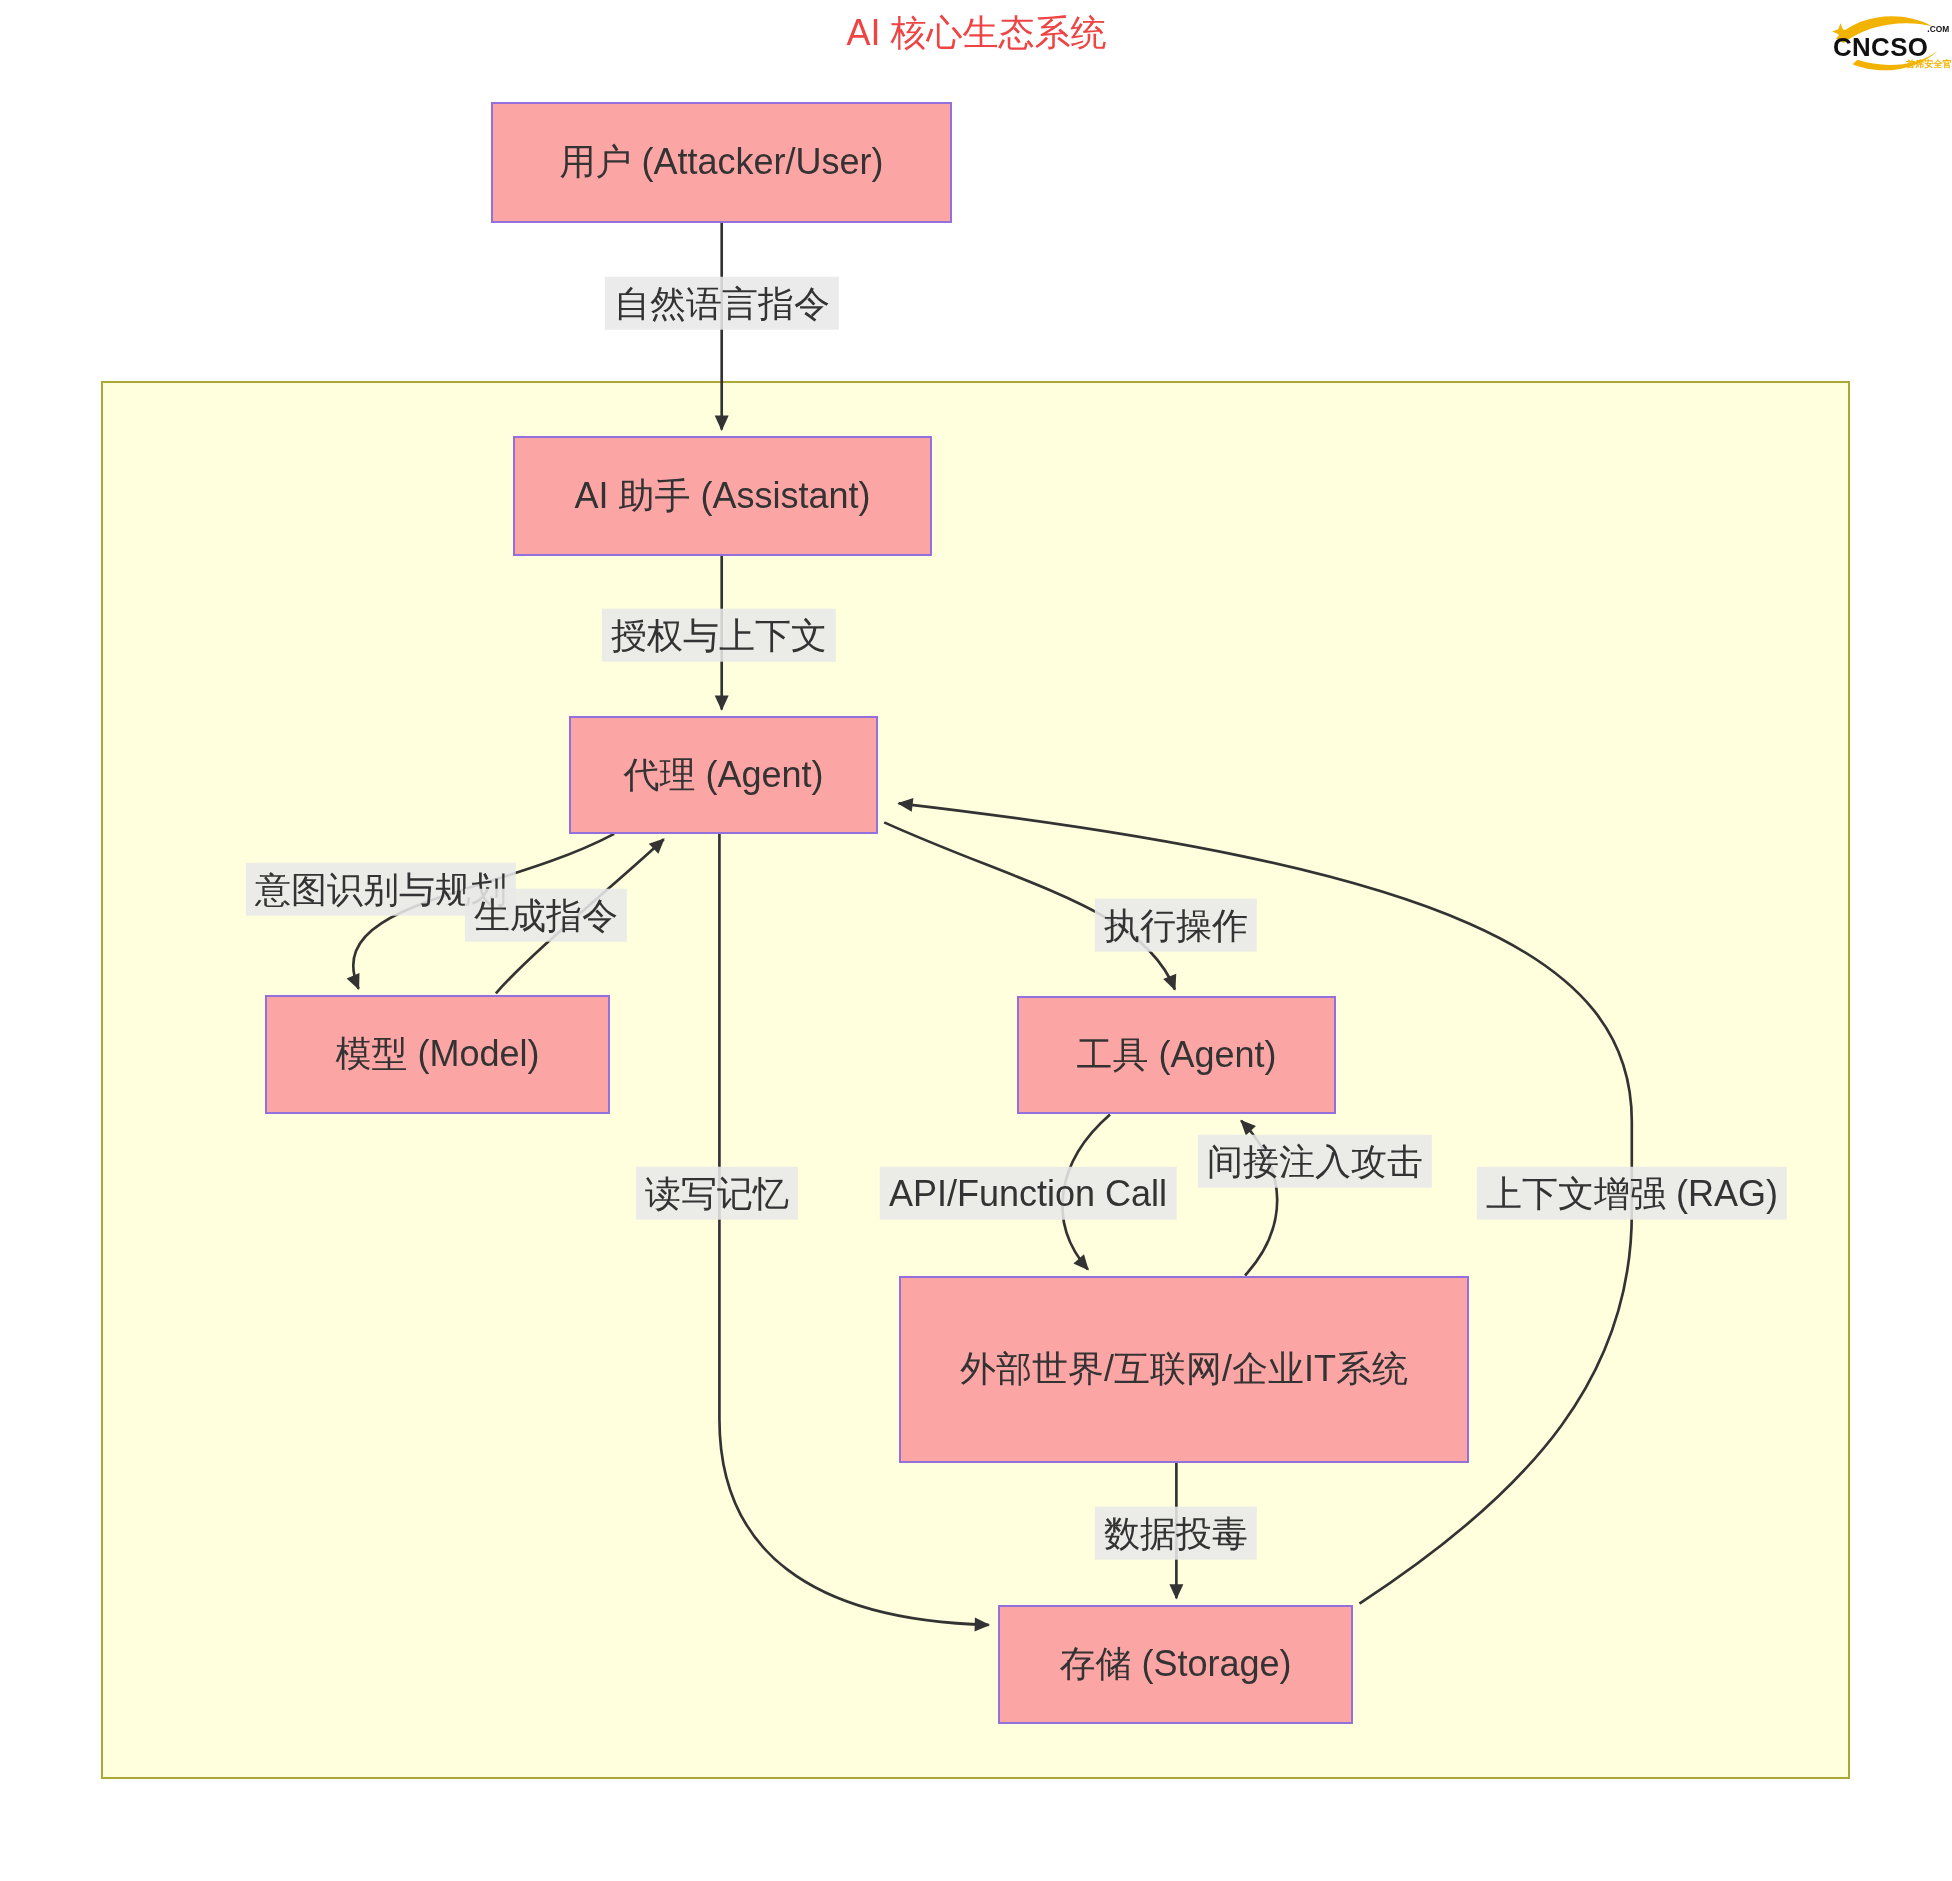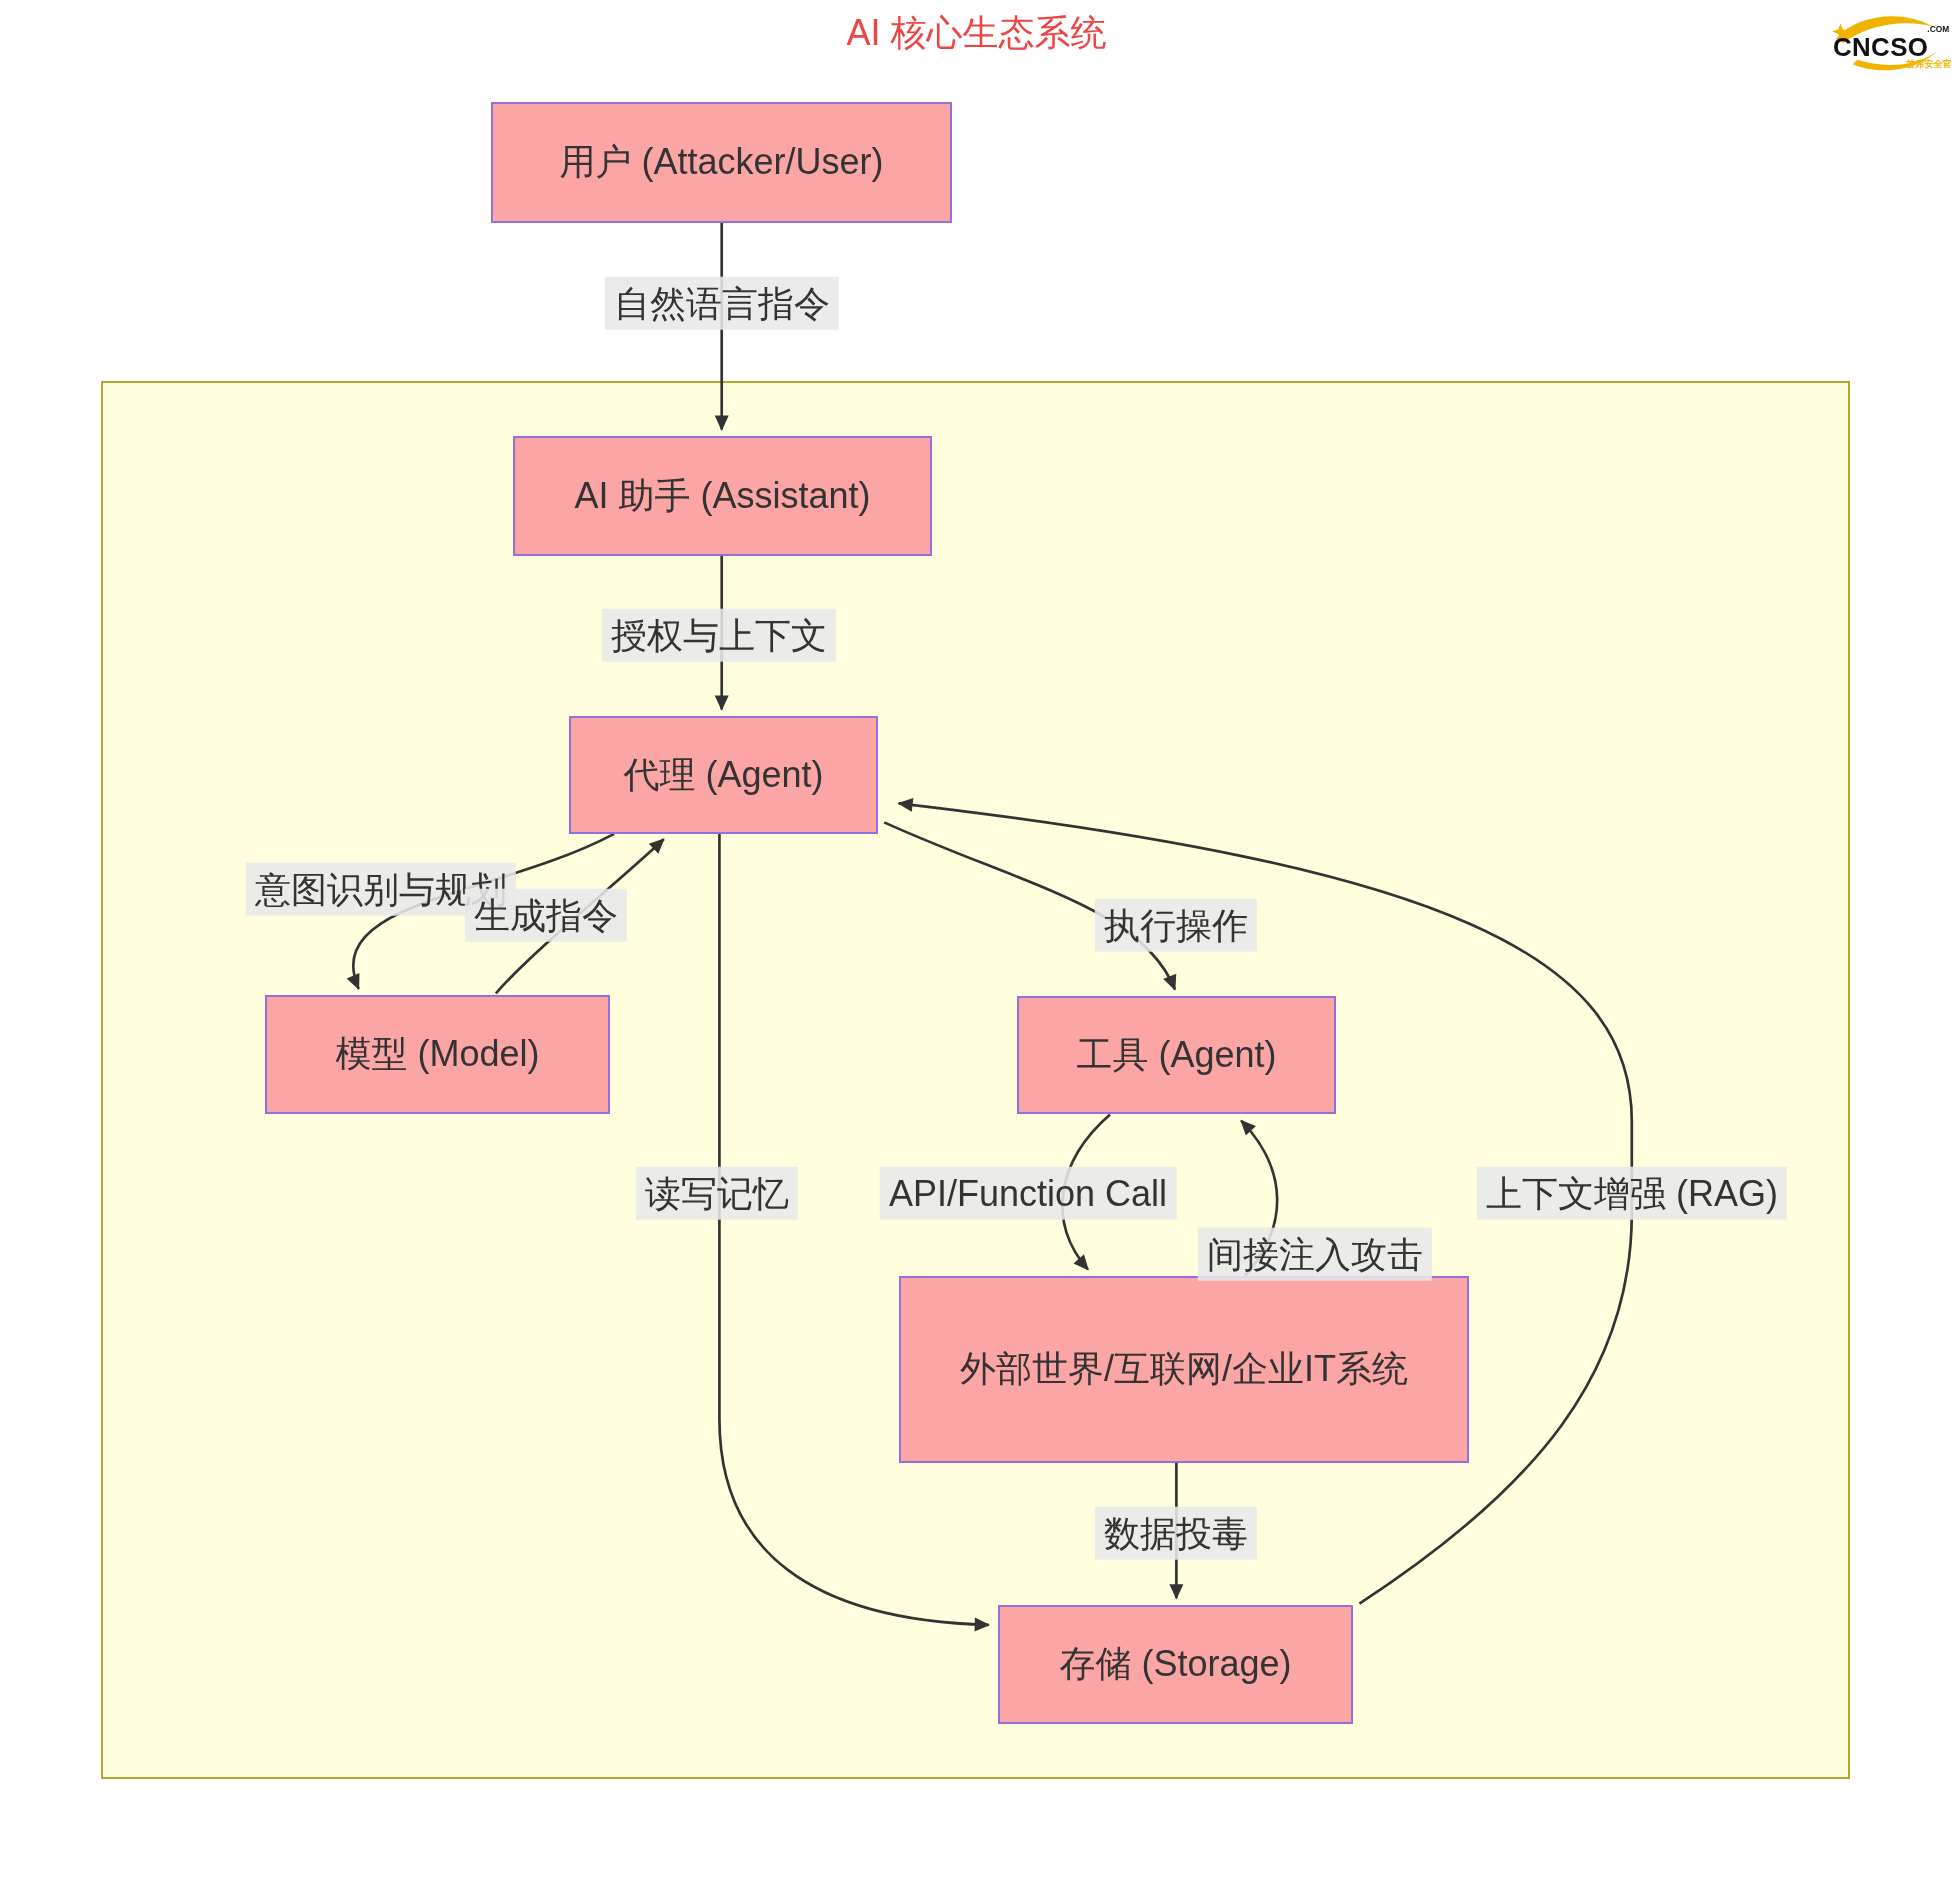--- a/index.html
+++ b/index.html
@@ -35,21 +35,21 @@
     position:absolute;transform:translate(-50%,-50%);
     background:rgba(232,232,232,0.88);color:#333333;font-size:36px;
     padding:3.8px 9.2px;white-space:nowrap;line-height:1.25;z-index:3;
   }
   .el-0{left:722px;top:303px;}
   .el-1{left:719px;top:635px;}
   .el-2{left:381px;top:889px;}
   .el-3{left:546px;top:915px;}
   .el-4{left:1176px;top:925px;}
   .el-5{left:1028px;top:1193px;}
-  .el-6{left:1315px;top:1254px;}
+  .el-6{left:1315px;top:1161px;}
   .el-7{left:1176px;top:1533px;}
   .el-8{left:717px;top:1193px;}
   .el-9{left:1632px;top:1193px;}
   .logo{position:absolute;left:1822px;top:7.6px;z-index:4;}
 </style>
 </head>
 <body>
 
 <div class="canvas">
 

